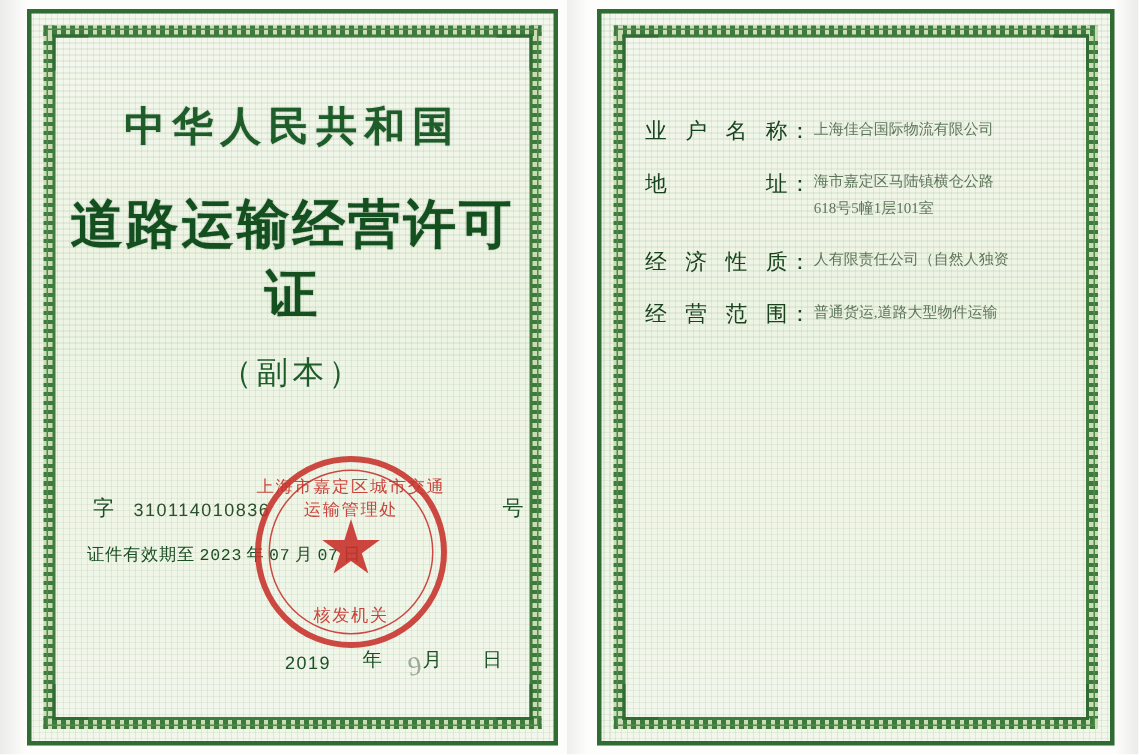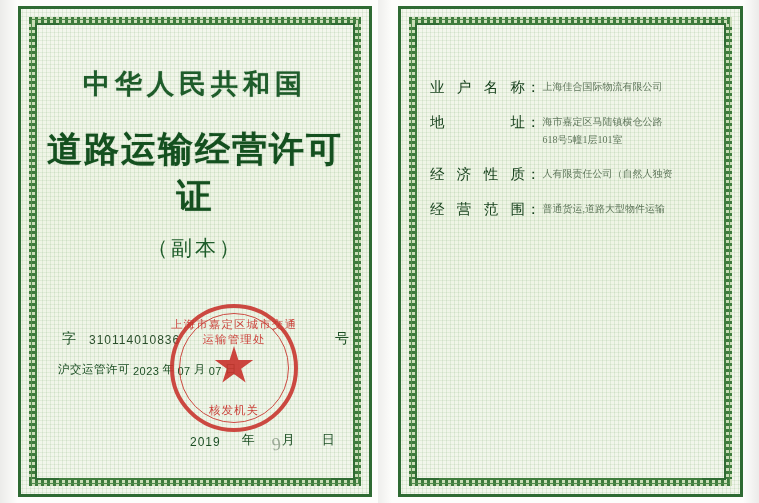--- a/index.html
+++ b/index.html
@@ -135,21 +135,21 @@
   .valid-line {
     margin: 14px 0 0 18px;
     display: flex;
     align-items: flex-end;
     font-family: "Liberation Serif", serif;
     font-size: 11.5px;
     color: #1c4f24;
     letter-spacing: 0.5px;
   }
   .valid-line .val {
-    font-family: Liberation Sans, sans-serif;
+    font-family: Liberation Mono, monospace;
     font-size: 11px;
     padding: 0 3px;
   }
 
   
   .seal-wrap {
     position: absolute;
     left: 130px;
     top: 276px;
     width: 128px;
@@ -314,21 +314,21 @@
 
       <div class="cert-sub">（副本）</div>
 
       <div class="lic-line">
         <span class="zi">字</span>
         <span class="num">310114010836</span>
         <span class="hao">号</span>
       </div>
 
       <div class="valid-line">
-        <span>沪交运管许可</span>
+        <span>证件有效期至</span>
         <span class="val">2023</span>
         <span>年</span>
         <span class="val">07</span>
         <span>月</span>
         <span class="val">07</span>
         <span>日</span>
       </div>
 
       <div class="seal-wrap">
         <div class="seal"></div>

